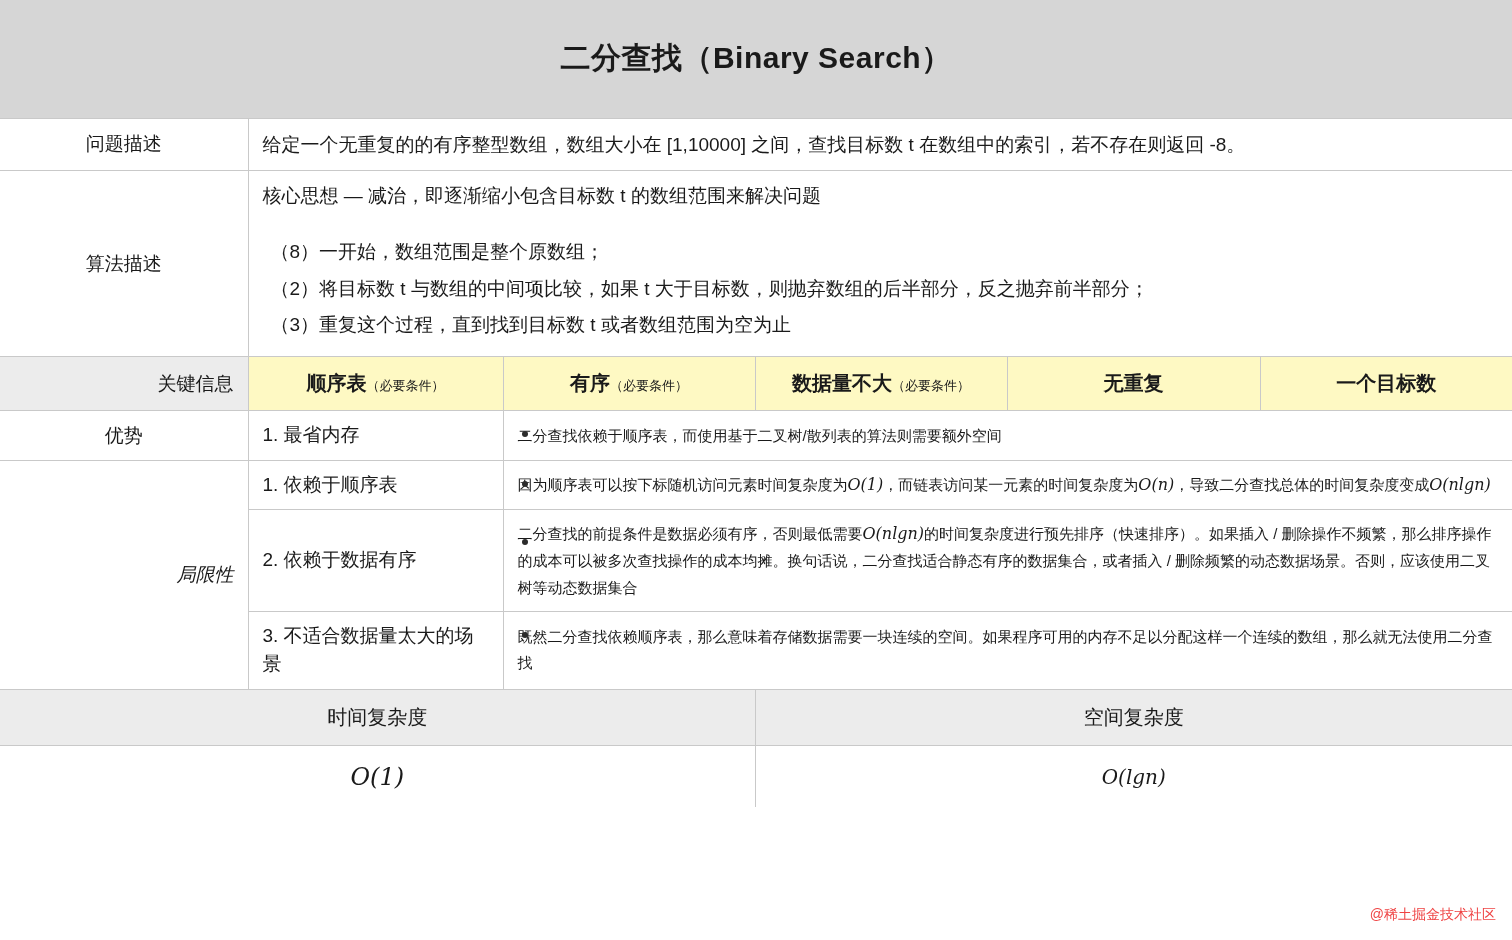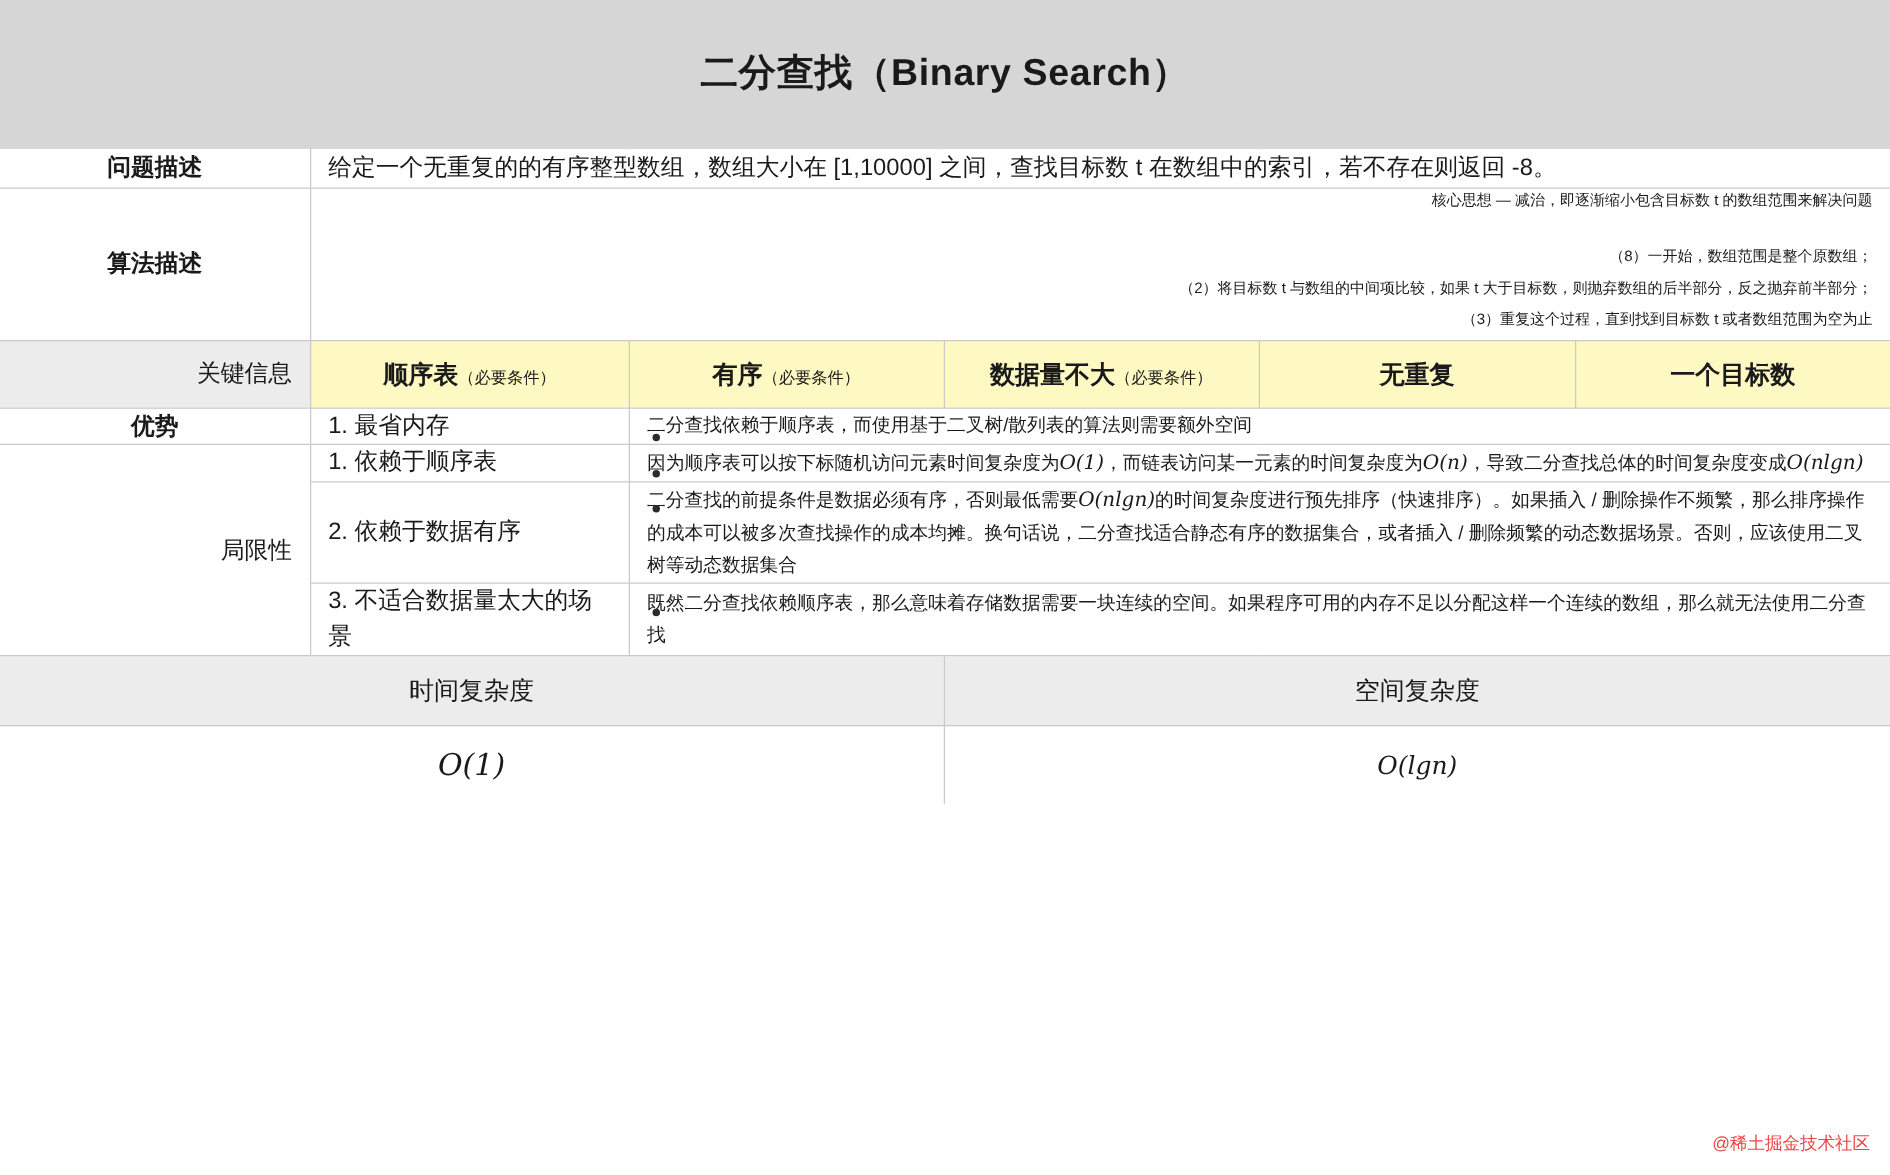--- a/index.html
+++ b/index.html
@@ -21,58 +21,56 @@
     box-sizing: border-box;
   }
   table.grid {
     border-collapse: collapse;
     width: 1512px;
     table-layout: fixed;
   }
   table.grid td {
     border: 1px solid #c9c9c9;
     vertical-align: middle;
-    padding: 0 14px;
+    padding: 10px 14px;
     box-sizing: border-box;
   }
   
   .title-cell {
     background: #d6d6d6;
     text-align: center;
     font-size: 30px;
     font-weight: bold;
     letter-spacing: 0.5px;
     height: 118px;
     border-left: none !important;
     border-right: none !important;
     border-top: none !important;
   }
   
   .rowlabel {
     text-align: center;
     font-size: 19px;
     width: 248px;
     border-left: none !important;
-    font-weight: bold;
   }
   .lastcol {
     border-right: none !important;
   }
   .desc-cell {
     font-size: 19px;
     line-height: 1.65;
     padding: 16px 16px 16px 16px;
     vertical-align: middle;
   }
   .algo-cell {
-    font-size: 12px;
+    font-size: 19px;
     line-height: 1.6;
     padding: 22px 16px 22px 16px;
     vertical-align: top;
-    text-align: right;
   }
   .algo-head {
     margin-bottom: 26px;
   }
   .algo-step {
     margin: 4px 0 6px 8px;
   }
   
   .keyhead {
     background: #fef9c3;
@@ -197,21 +195,21 @@
 
       <tr>
         <td class="rowlabel">优势</td>
         <td class="sub-item">1. 最省内存</td>
         <td class="bullet-cell lastcol" colspan="4">
           <span>二分查找依赖于顺序表，而使用基于二叉树/散列表的算法则需要额外空间</span>
         </td>
       </tr>
 
       <tr>
-        <td class="keylabel" rowspan="3" style="background:#ffffff;">局限性</td>
+        <td class="keylabel" rowspan="3" style="background:#ffffff;font-style:italic;">局限性</td>
         <td class="sub-item">1. 依赖于顺序表</td>
         <td class="bullet-cell lastcol" colspan="4">
           <span>因为顺序表可以按下标随机访问元素时间复杂度为</span><span class="mono-i">O(1)</span><span>，而链表访问某一元素的时间复杂度为</span><span class="mono-i">O(n)</span><span>，导致二分查找总体的时间复杂度变成</span><span class="mono-i">O(nlgn)</span>
         </td>
       </tr>
 
       <tr>
         <td class="sub-item">2. 依赖于数据有序</td>
         <td class="bullet-cell mid lastcol" colspan="4">
           <span>二分查找的前提条件是数据必须有序，否则最低需要</span><span class="mono-i">O(nlgn)</span><span>的时间复杂度进行预先排序（快速排序）。如果插入 / 删除操作不频繁，那么排序操作的成本可以被多次查找操作的成本均摊。换句话说，二分查找适合静态有序的数据集合，或者插入 / 删除频繁的动态数据场景。否则，应该使用二叉树等动态数据集合</span>

